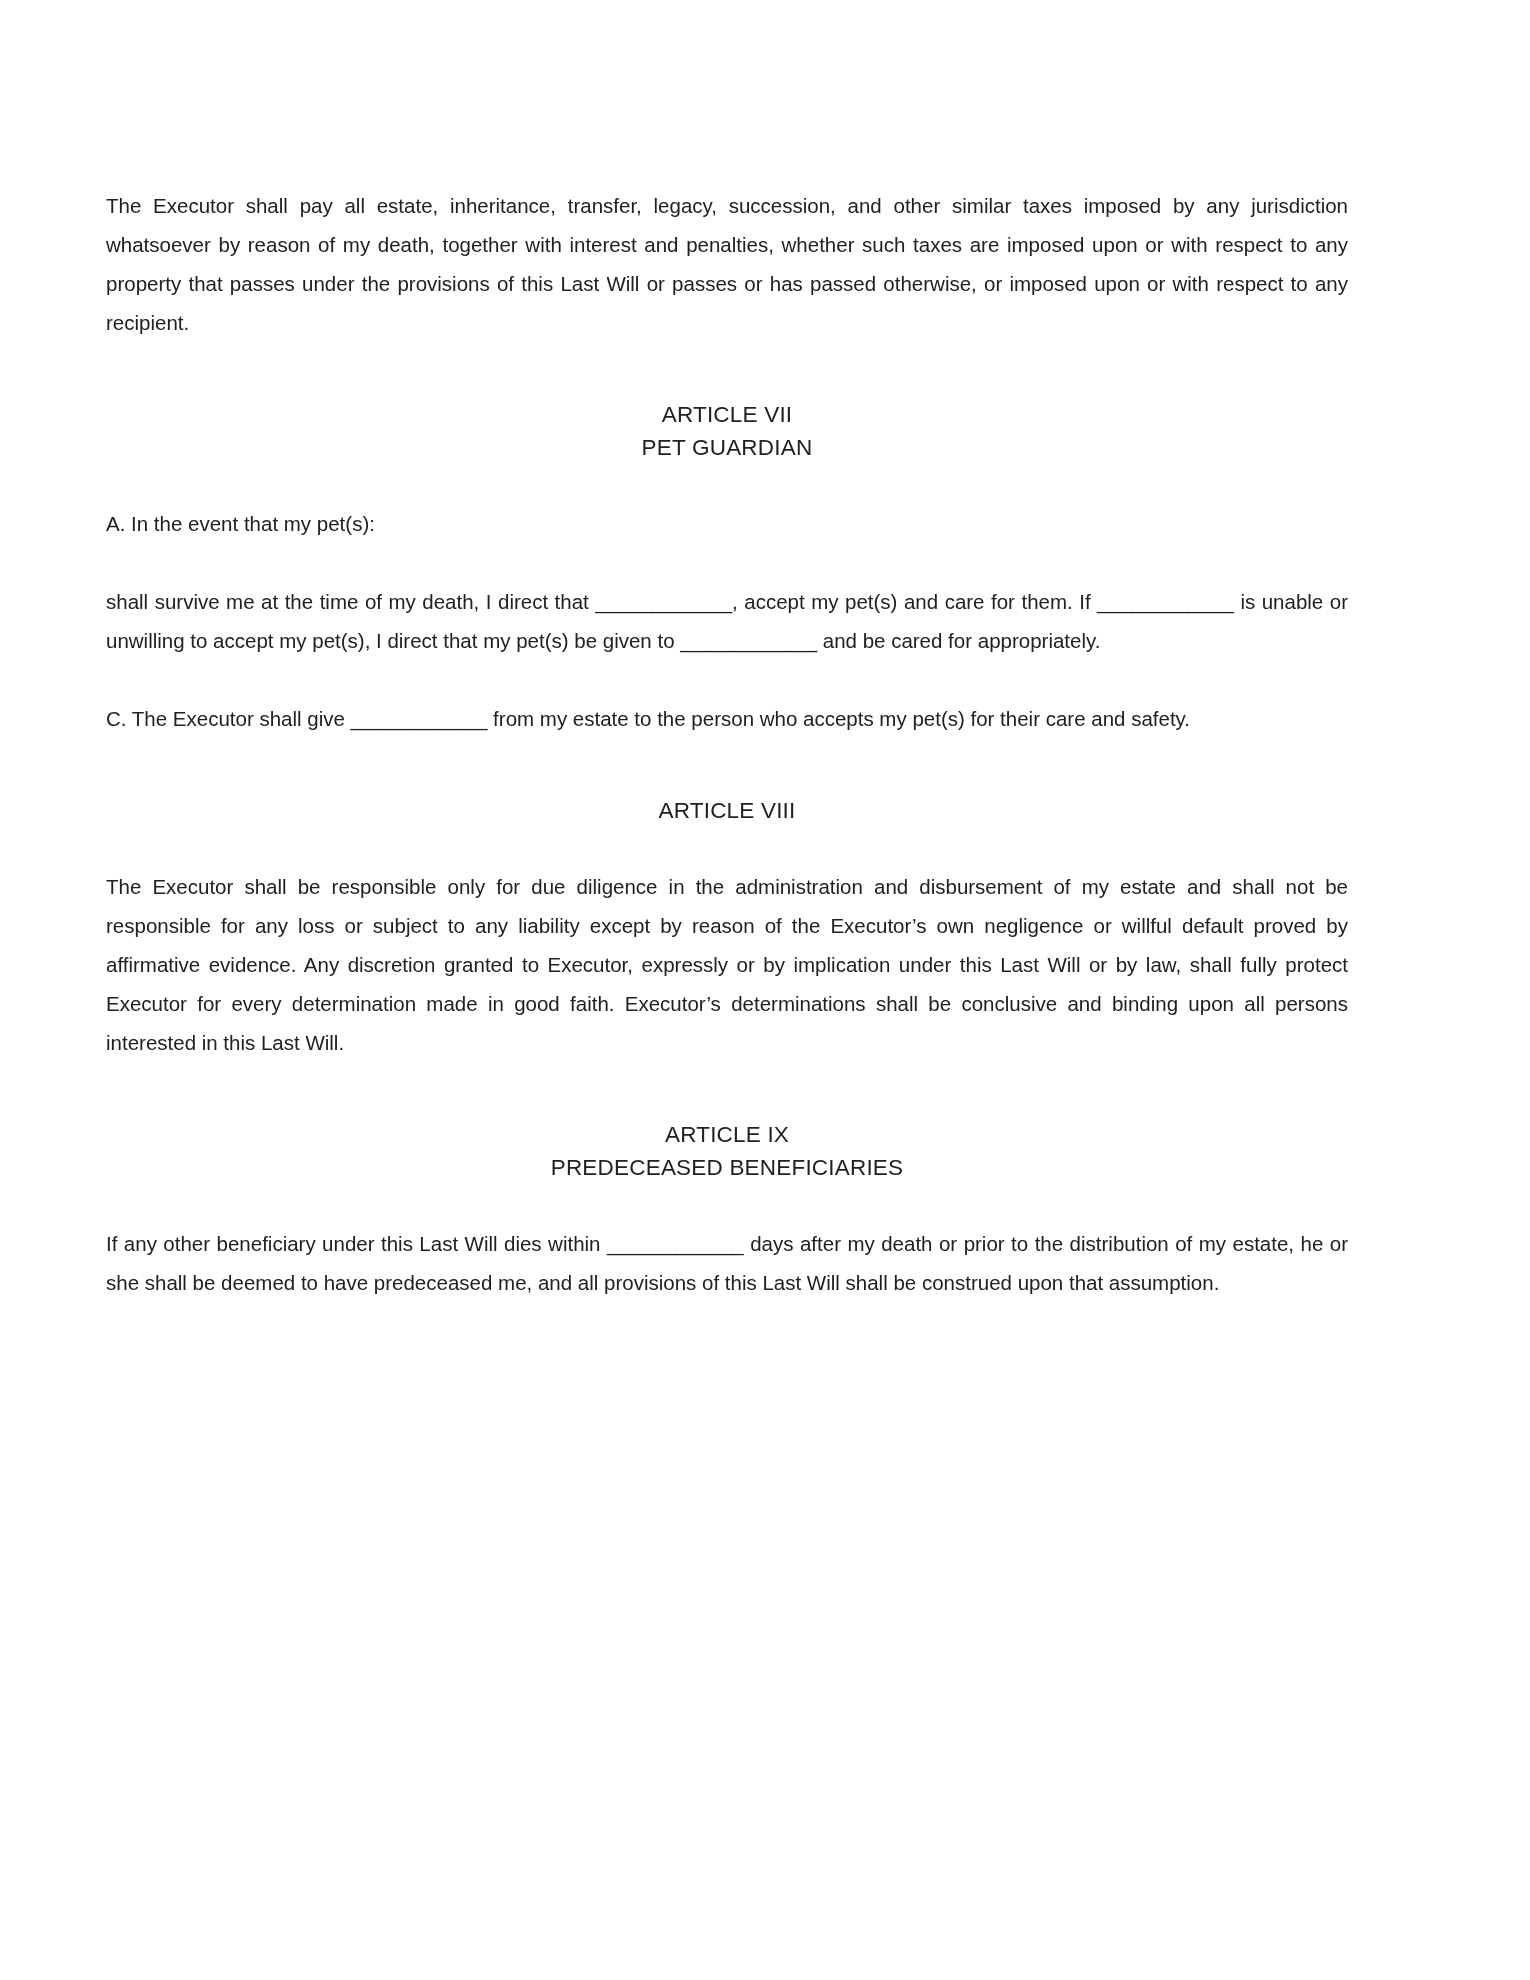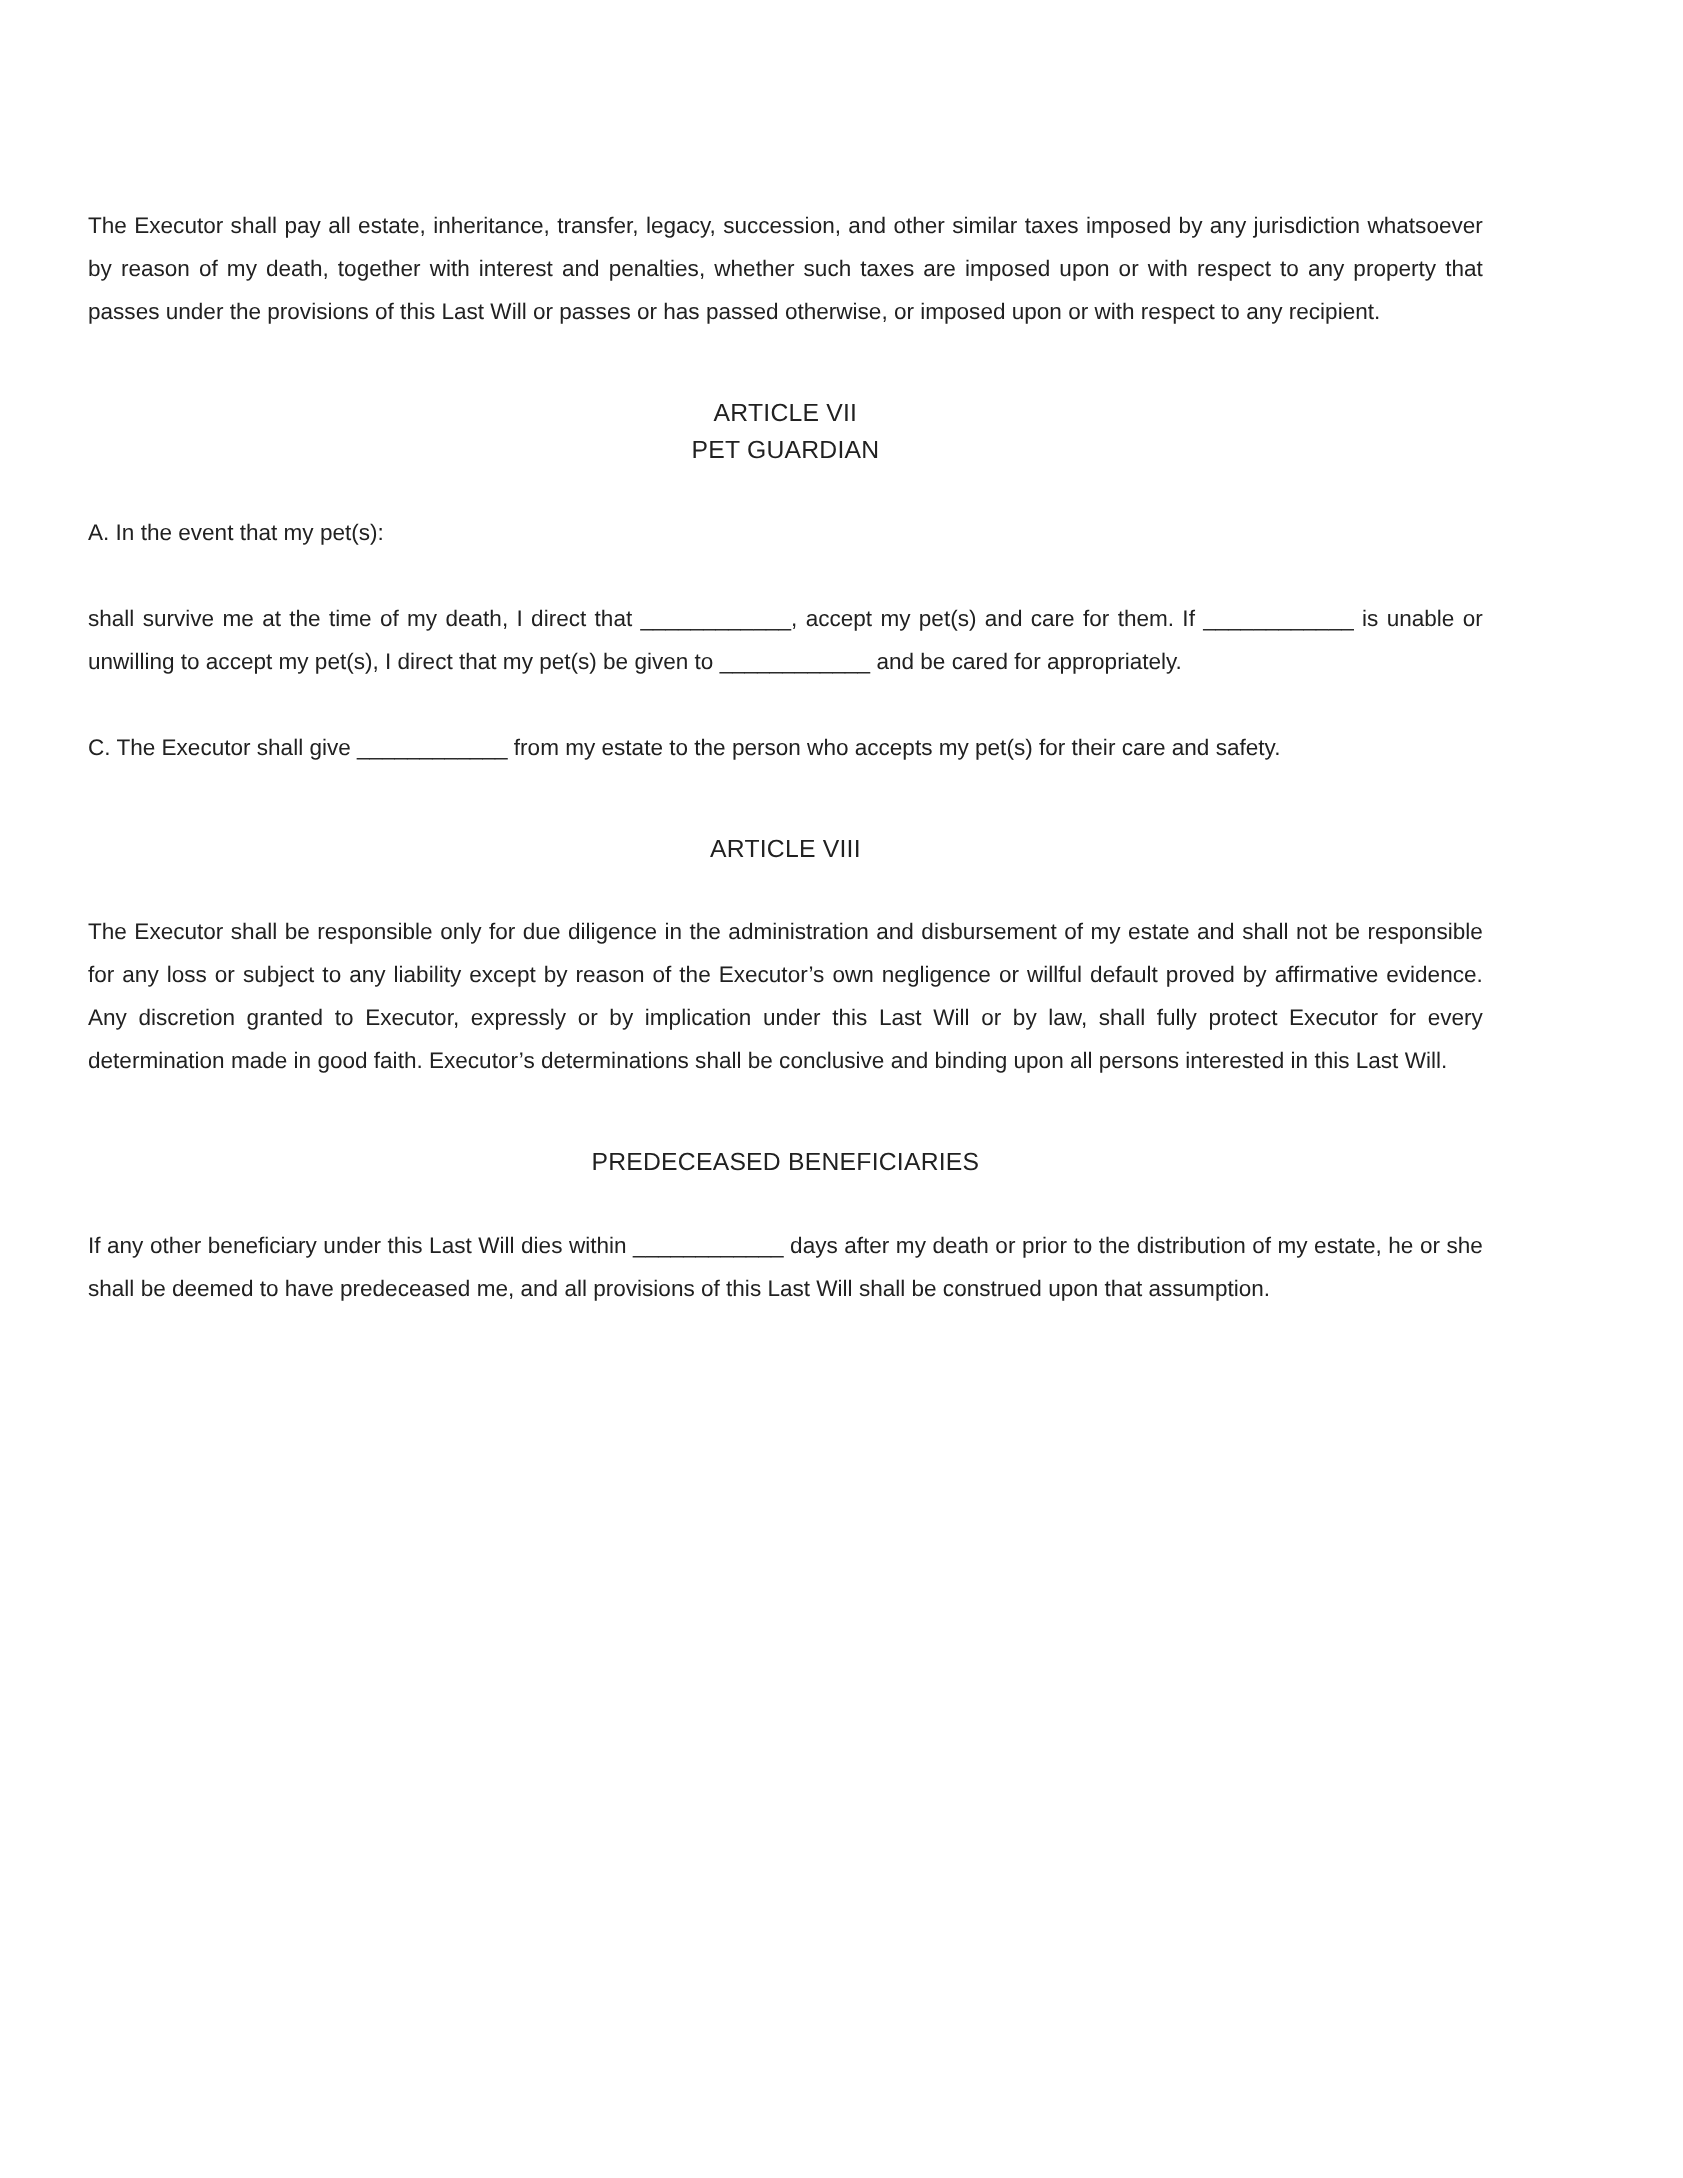--- a/index.html
+++ b/index.html
@@ -7,21 +7,21 @@
     padding: 0;
     background: #ffffff;
   }
   .page {
     position: relative;
     width: 1530px;
     height: 1980px;
     box-sizing: border-box;
     margin: 0 auto;
     background: #ffffff;
-    padding: 186px 182px 0 80px;
+    padding: 186px 182px 0 106px;
     font-family: "Liberation Sans", sans-serif;
     font-size: 20.5px;
     line-height: 39px;
     color: #212121;
     overflow: hidden;
   }
   p.body-text {
     margin: 0 0 39px 0;
     text-align: justify;
   }
@@ -55,19 +55,20 @@
 
   <p class="body-text">C. The Executor shall give ____________ from my estate to the person who accepts my pet(s) for their care and safety.</p>
 
   <div class="article-heading">
     <div class="heading-line">ARTICLE VIII</div>
   </div>
 
   <p class="body-text">The Executor shall be responsible only for due diligence in the administration and disbursement of my estate and shall not be responsible for any loss or subject to any liability except by reason of the Executor’s own negligence or willful default proved by affirmative evidence. Any discretion granted to Executor, expressly or by implication under this Last Will or by law, shall fully protect Executor for every determination made in good faith. Executor’s determinations shall be conclusive and binding upon all persons interested in this Last Will.</p>
 
   <div class="article-heading">
+    <div class="heading-line">ARTICLE IX</div>
     <div class="heading-line">PREDECEASED BENEFICIARIES</div>
   </div>
 
   <p class="body-text">If any other beneficiary under this Last Will dies within ____________ days after my death or prior to the distribution of my estate, he or she shall be deemed to have predeceased me, and all provisions of this Last Will shall be construed upon that assumption.</p>
 
 
 </div>
 
 </body></html>

